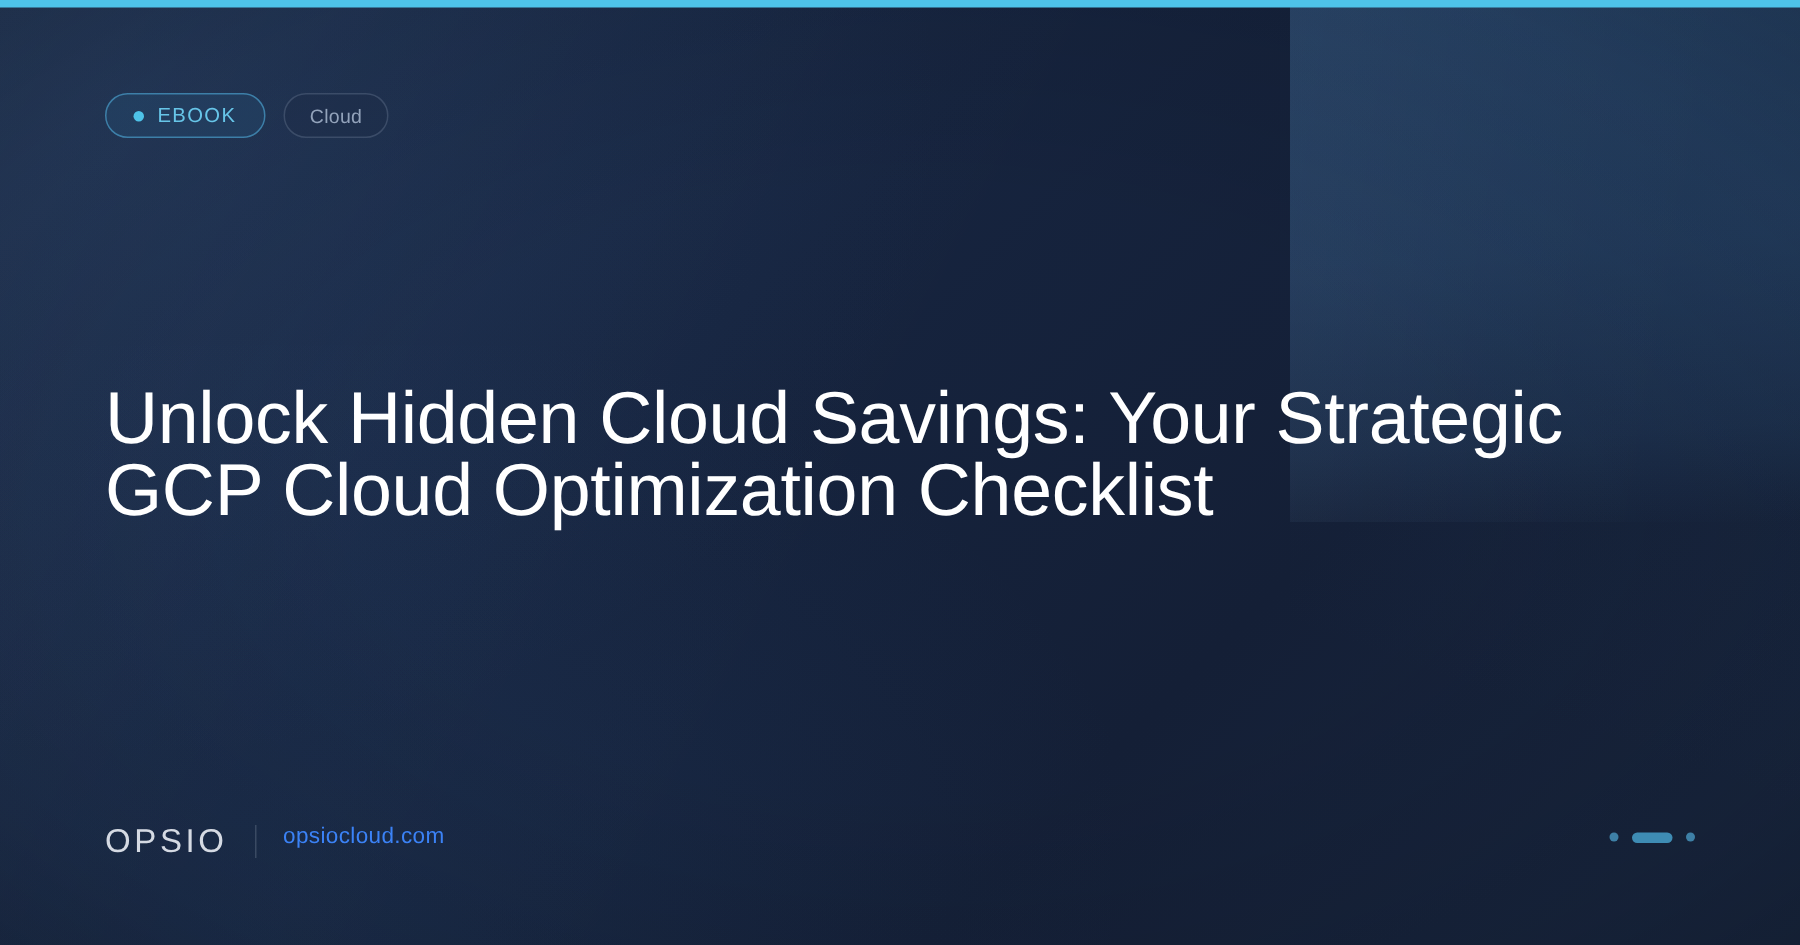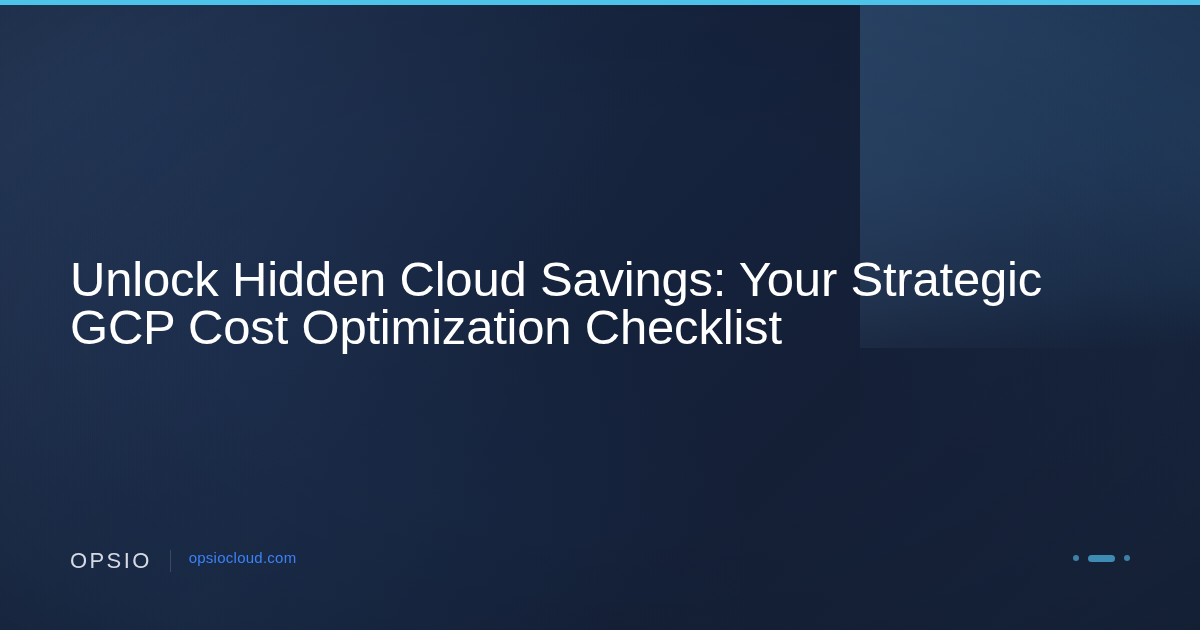--- a/index.html
+++ b/index.html
@@ -245,24 +245,33 @@
   <div class="bg-corner-glow"></div>
   <div class="bg-bottom-glow"></div>
   <div class="bg-right-panel"></div>
   <div class="bg-right-panel-sheen"></div>
   <div class="bg-right-edge"></div>
   <div class="bg-diag-sheen"></div>
   <div class="bg-vignette"></div>
 
   <div class="accent-bar"></div>
 
+  <div class="badge-row">
+    <div class="badge-primary">
+      <span class="badge-dot"></span>
+      <span class="badge-primary-label">EBOOK</span>
+    </div>
+    <div class="badge-secondary">
+      <span class="badge-secondary-label">Cloud</span>
+    </div>
+  </div>
 
   <div class="title-block">
     <div class="title-line">Unlock Hidden Cloud Savings: Your Strategic</div>
-    <div class="title-line">GCP Cost Optimization Checklist</div>
+    <div class="title-line">GCP Cloud Optimization Checklist</div>
   </div>
 
   <div class="footer">
     <span class="brand-wordmark">OPSIO</span>
     <span class="footer-divider"></span>
     <span class="footer-url">opsiocloud.com</span>
   </div>
 
   <div class="page-indicator">
     <span class="ind-dot"></span>

